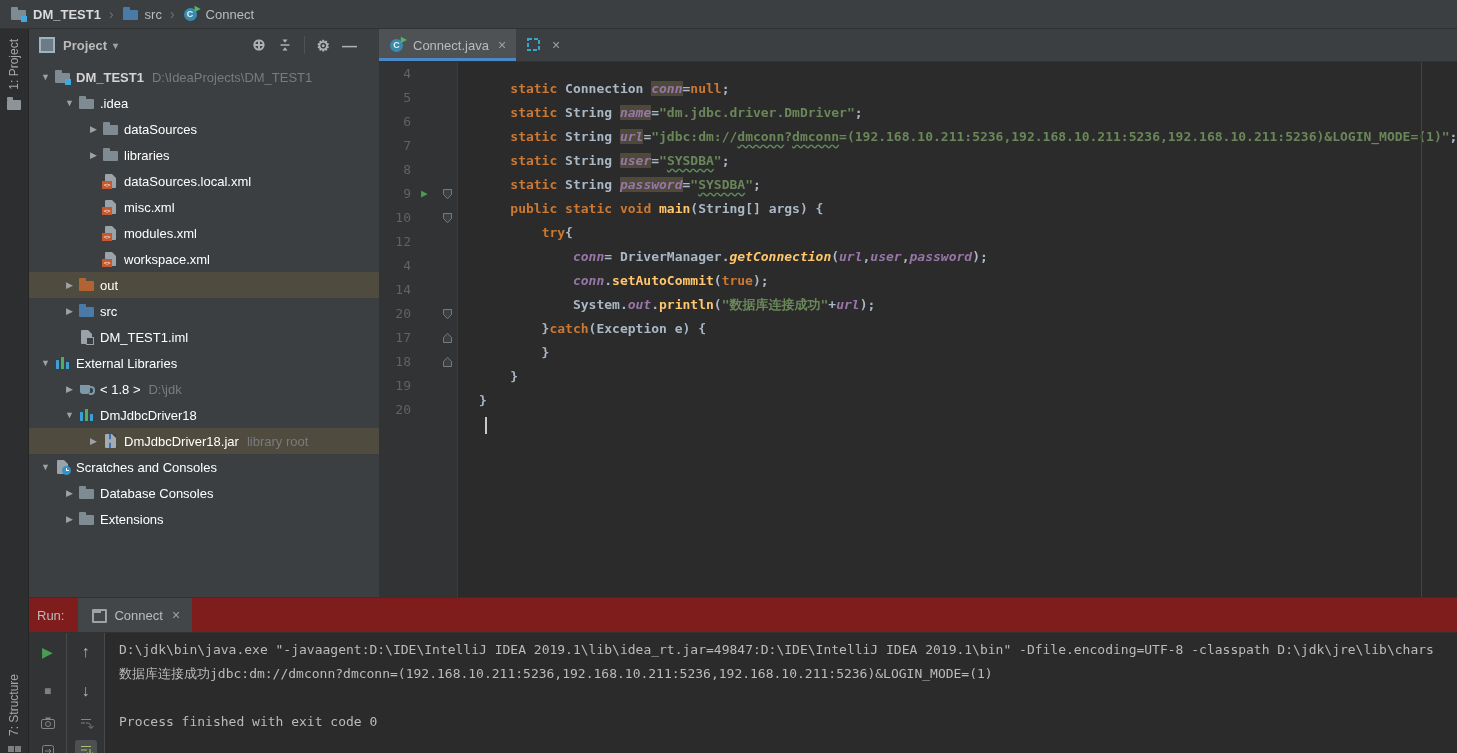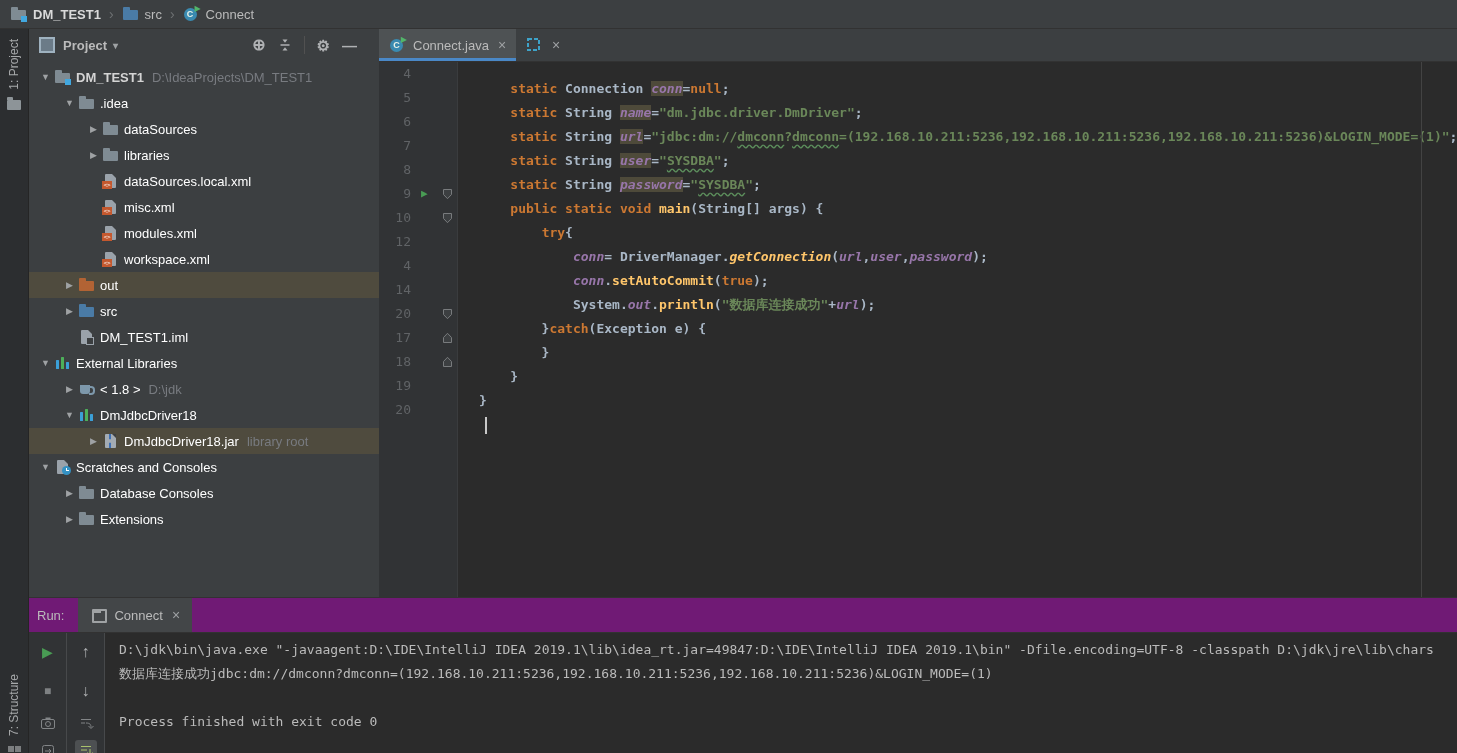--- a/index.html
+++ b/index.html
@@ -90,21 +90,21 @@
   .cline.current .ctext{background:#323334;}
   .runarrow{position:absolute;left:2px;top:50%;transform:translateY(-50%);color:#499c54;font-size:11px;}
   .caret{display:inline-block;width:2px;height:17px;background:#c8c8c8;vertical-align:middle;margin-left:6px;}
   .ctext{padding-left:6px;}
   .cfill{flex:1;display:flex;}
   .pl{color:#a9b7c6;} .kw{color:#cc7832;} .str{color:#6a8759;}
   .fld{color:#9876aa;font-style:italic;} .fldh{color:#9876aa;font-style:italic;background:#4e4a3a;}
   .mth{color:#ffc66b;} .smth{color:#ffc66b;font-style:italic;}
   .strw{color:#6a8759;text-decoration:underline wavy #5c8f5c;text-underline-offset:3px;}
   
-  .runpanel{height:155px;flex:none;display:flex;flex-direction:column;background:#701a75;border-top:1px solid #323232;}
+  .runpanel{height:155px;flex:none;display:flex;flex-direction:column;background:#7f1d1d;border-top:1px solid #323232;}
   .runhead{height:34px;flex:none;display:flex;align-items:stretch;}
   .runlabel{display:flex;align-items:center;padding:0 14px 0 8px;color:#bbbbbb;}
   .runtab{display:flex;align-items:center;gap:7px;padding:0 12px;background:#434648;color:#bbbbbb;}
   .runtab .close{color:#9fa2a4;font-size:14px;margin-left:2px;}
   .runbody{flex:1;display:flex;background:#2b2b2b;border-top:1px solid #323232;min-height:0;}
   .rtoolbar{flex:none;display:flex;background:#313335;}
   .rtcol{width:37px;display:flex;flex-direction:column;align-items:center;overflow:hidden;}
   .rtcol.first{border-right:1px solid #47494b;}
   .rtoolbar{border-right:1px solid #47494b;}
   .ric{width:22px;height:22px;display:flex;align-items:center;justify-content:center;color:#afb1b3;flex:none;}

